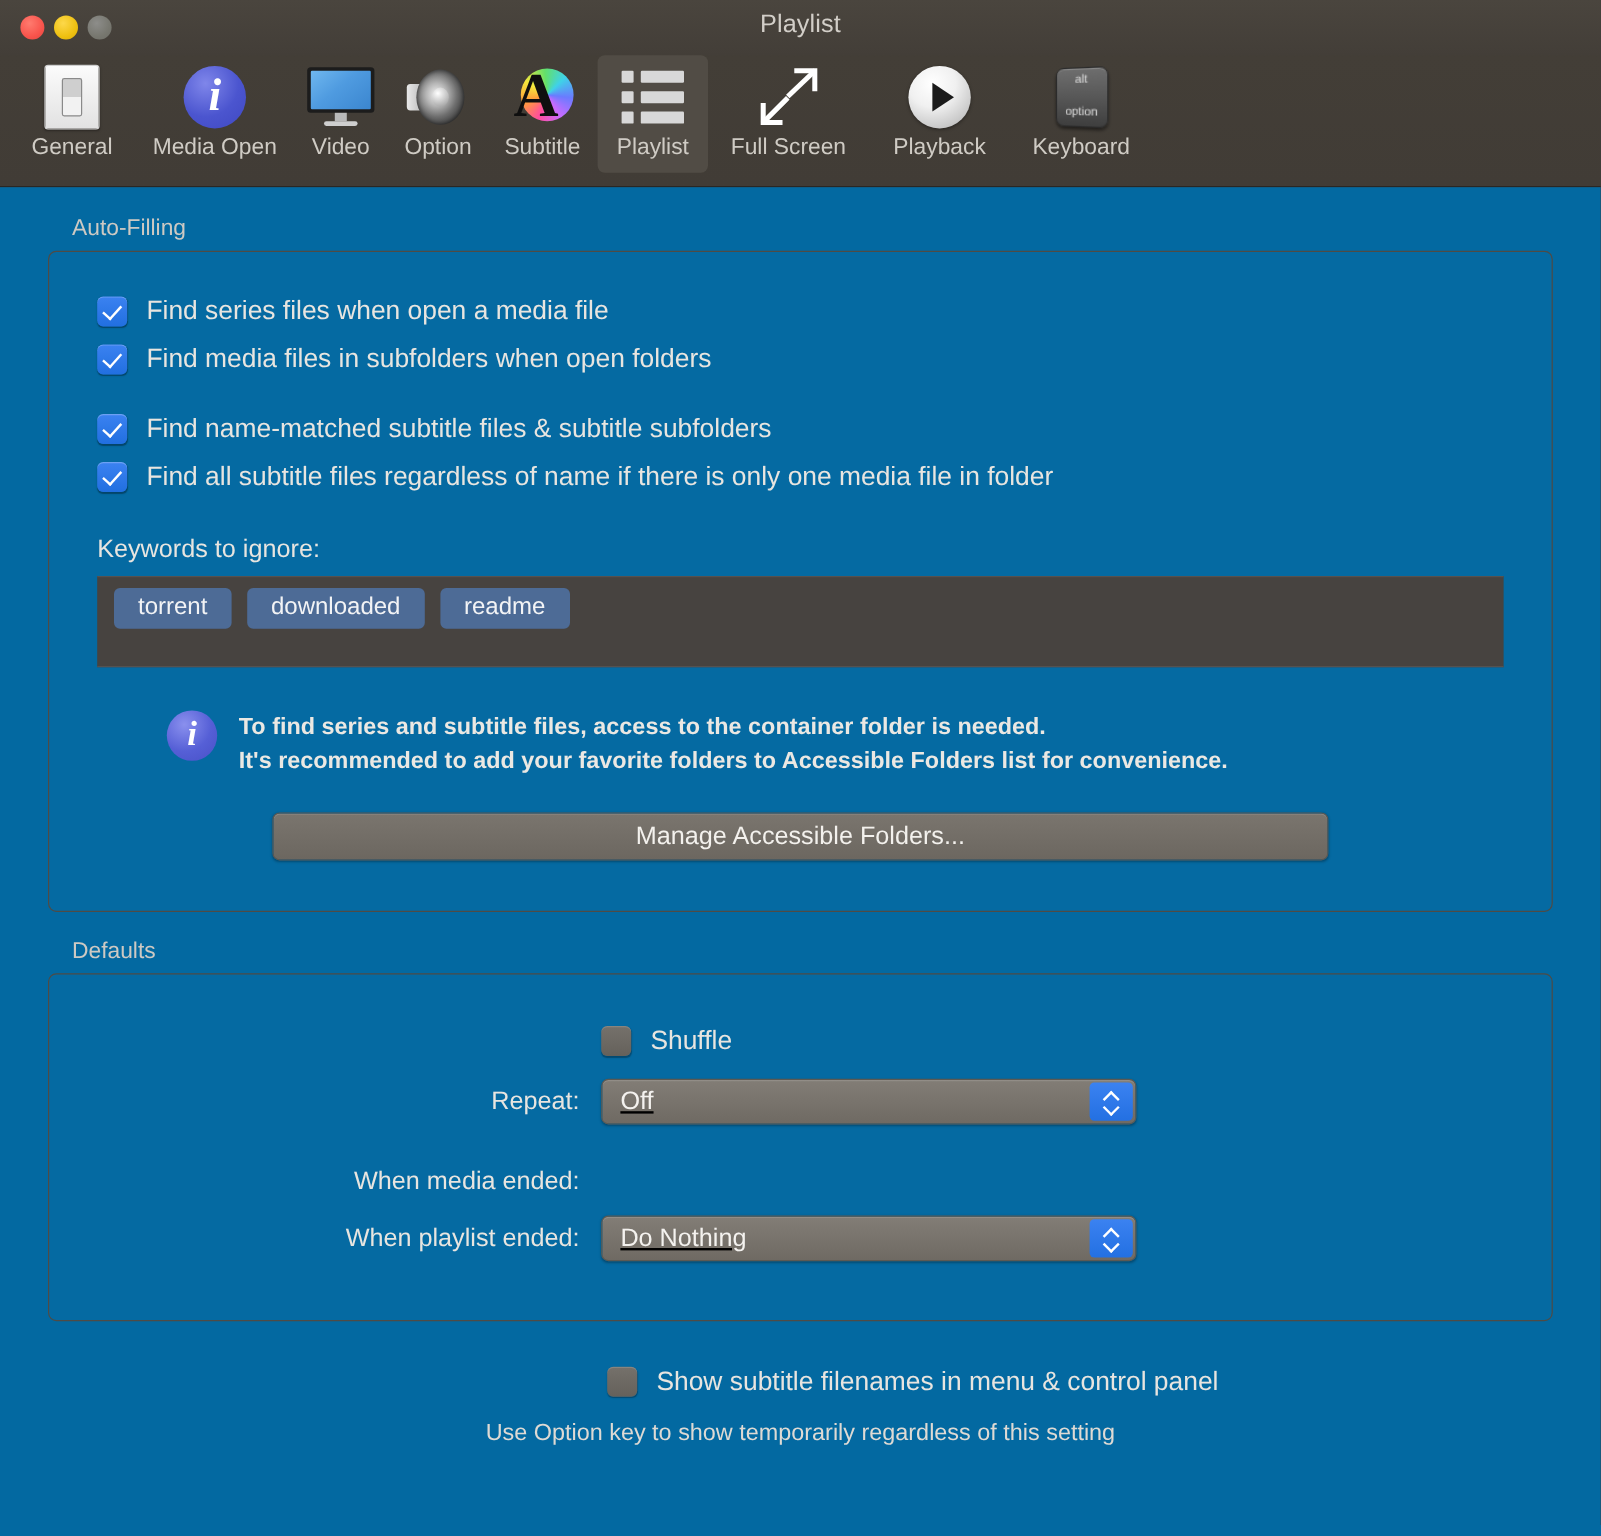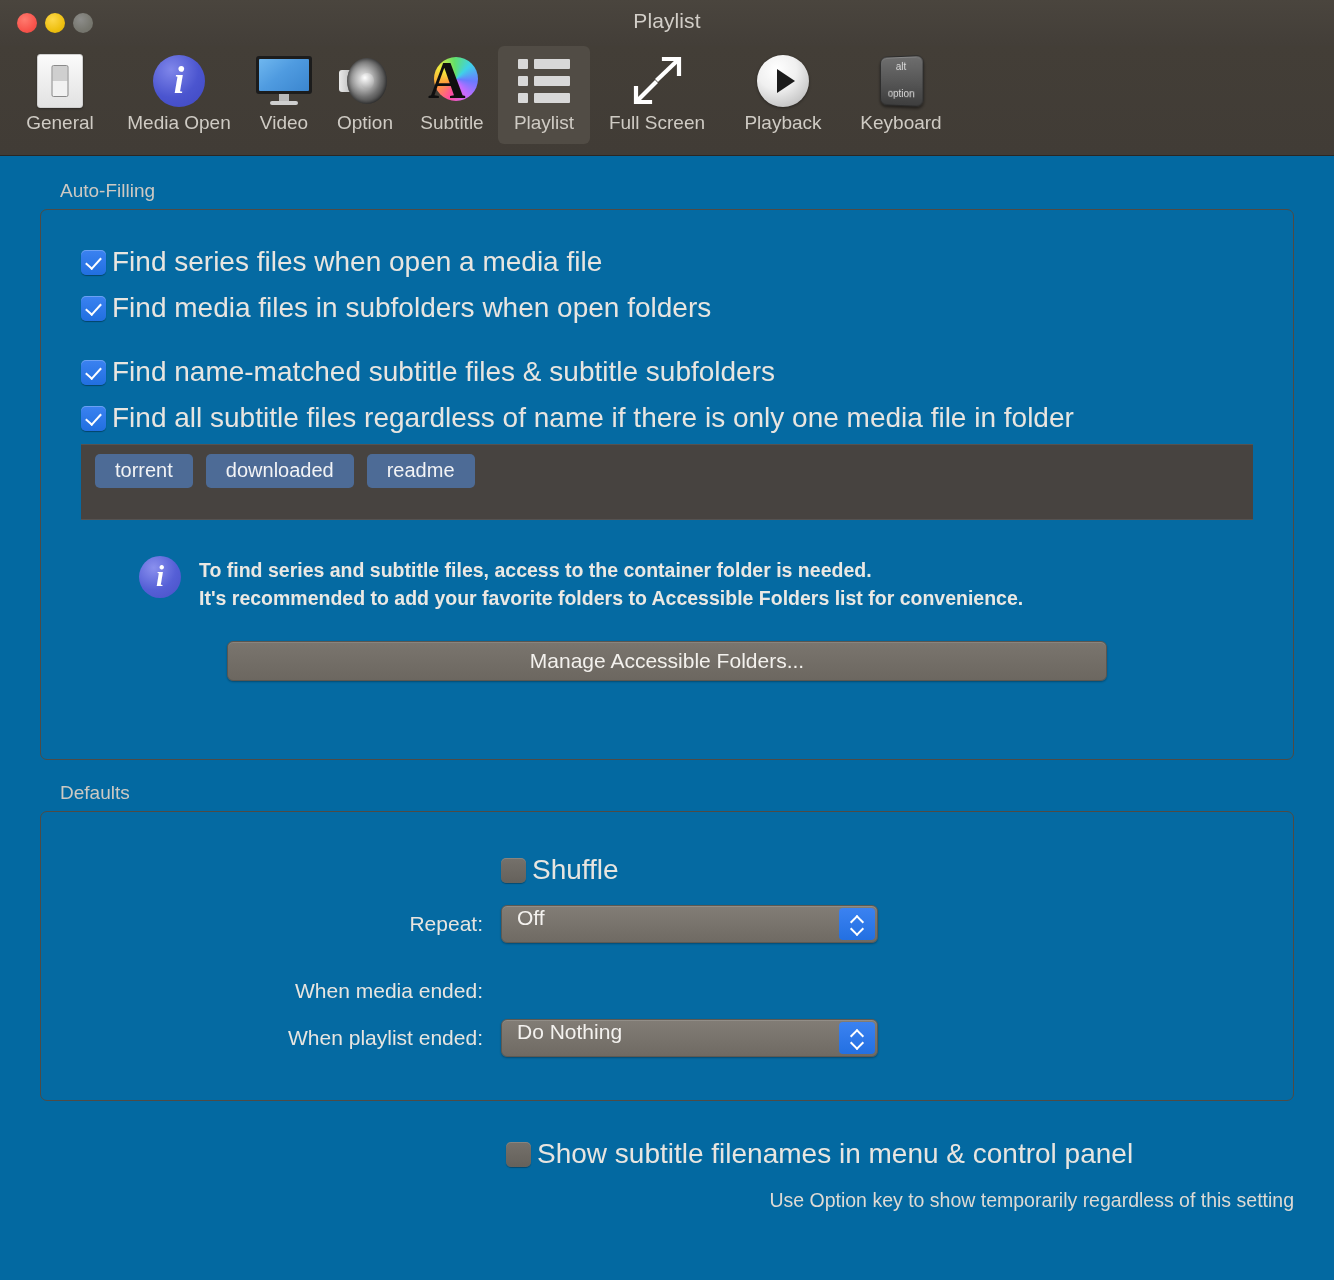--- a/index.html
+++ b/index.html
@@ -215,22 +215,22 @@
     width: 7px; height: 13px;
     border: solid #fff;
     border-width: 0 2.8px 2.8px 0;
     transform: rotate(42deg);
   }
   .cbox.off {
     background: linear-gradient(to bottom, #75716b 0%, #65615b 100%);
     box-shadow: inset 0 1px 0 rgba(255,255,255,.14), 0 1px 1px rgba(0,0,0,.3);
   }
   .cblabel {
-    font-size: 28px; color: #e8e5e0;
-    margin-left: 6px;
+    font-size: 22px; color: #e8e5e0;
+    margin-left: 16px;
     white-space: nowrap;
   }
 
   
   .kw-label { font-size: 21px; color: #e8e5e0; }
   .tokenfield {
     margin-top: 10px;
     height: 76px;
     background: #474340;
     border-top: 1px solid #565250;
@@ -280,27 +280,28 @@
 
   
   .formrow { display: flex; align-items: center; }
   .formlabel {
     width: 460px; text-align: right;
     font-size: 21px; color: #e8e5e0;
     padding-right: 18px;
   }
   .popup {
     position: relative;
-    width: 377px; height: 38px;
+    width: 446px; height: 38px;
     background: linear-gradient(to bottom, #827d76 0%, #6f6a63 100%);
     border: 1px solid #5d5952;
     border-radius: 6px;
     box-shadow: inset 0 1px 0 rgba(255,255,255,.13), 0 1px 2px rgba(0,0,0,.3);
-    display: flex; 
+    display: flex; align-items: center;
     cursor: default;
+    text-decoration: underline;
   }
   .popup .val {
     padding-left: 15px;
     font-size: 21px; color: #f4f2ef;
     white-space: nowrap;
   }
   .popup .stepper {
     position: absolute; right: 2px; top: 2px;
     width: 36px; height: 32px;
     background: linear-gradient(to bottom, #3b82f1 0%, #2370e2 100%);
@@ -314,21 +315,21 @@
     content:''; position:absolute; left: 1px; top: 1px;
     width: 8px; height: 8px;
     border: solid #fff; border-width: 2.2px 2.2px 0 0;
   }
   .chev.up:before { transform: rotate(-45deg); }
   .chev.down:before { transform: rotate(135deg); top: -2px; }
 
   .footnote {
     font-size: 19.5px;
     color: #dedad4;
-    text-align: right;
+    text-align: center;
   }
 </style>
 </head>
 <body>
 
 <div class="titlebar">
   <div class="traffic">
     <span class="light red"></span>
     <span class="light yellow"></span>
     <span class="light gray"></span>
@@ -456,20 +457,21 @@
     <div class="cbrow" style="margin-top:32px">
       <span class="cbox on"></span>
       <span class="cblabel">Find name-matched subtitle files &amp; subtitle subfolders</span>
     </div>
 
     <div class="cbrow" style="margin-top:14px">
       <span class="cbox on"></span>
       <span class="cblabel">Find all subtitle files regardless of name if there is only one media file in folder</span>
     </div>
 
+    <div class="kw-label" style="margin-top:36px">Keywords to ignore:</div>
 
     <div class="tokenfield">
       <span class="token">torrent</span>
       <span class="token">downloaded</span>
       <span class="token">readme</span>
     </div>
 
     <div class="inforow" style="margin-top:36px; padding-left:58px;">
       <div class="ic-info-sm">i</div>
       <div class="infotext">

